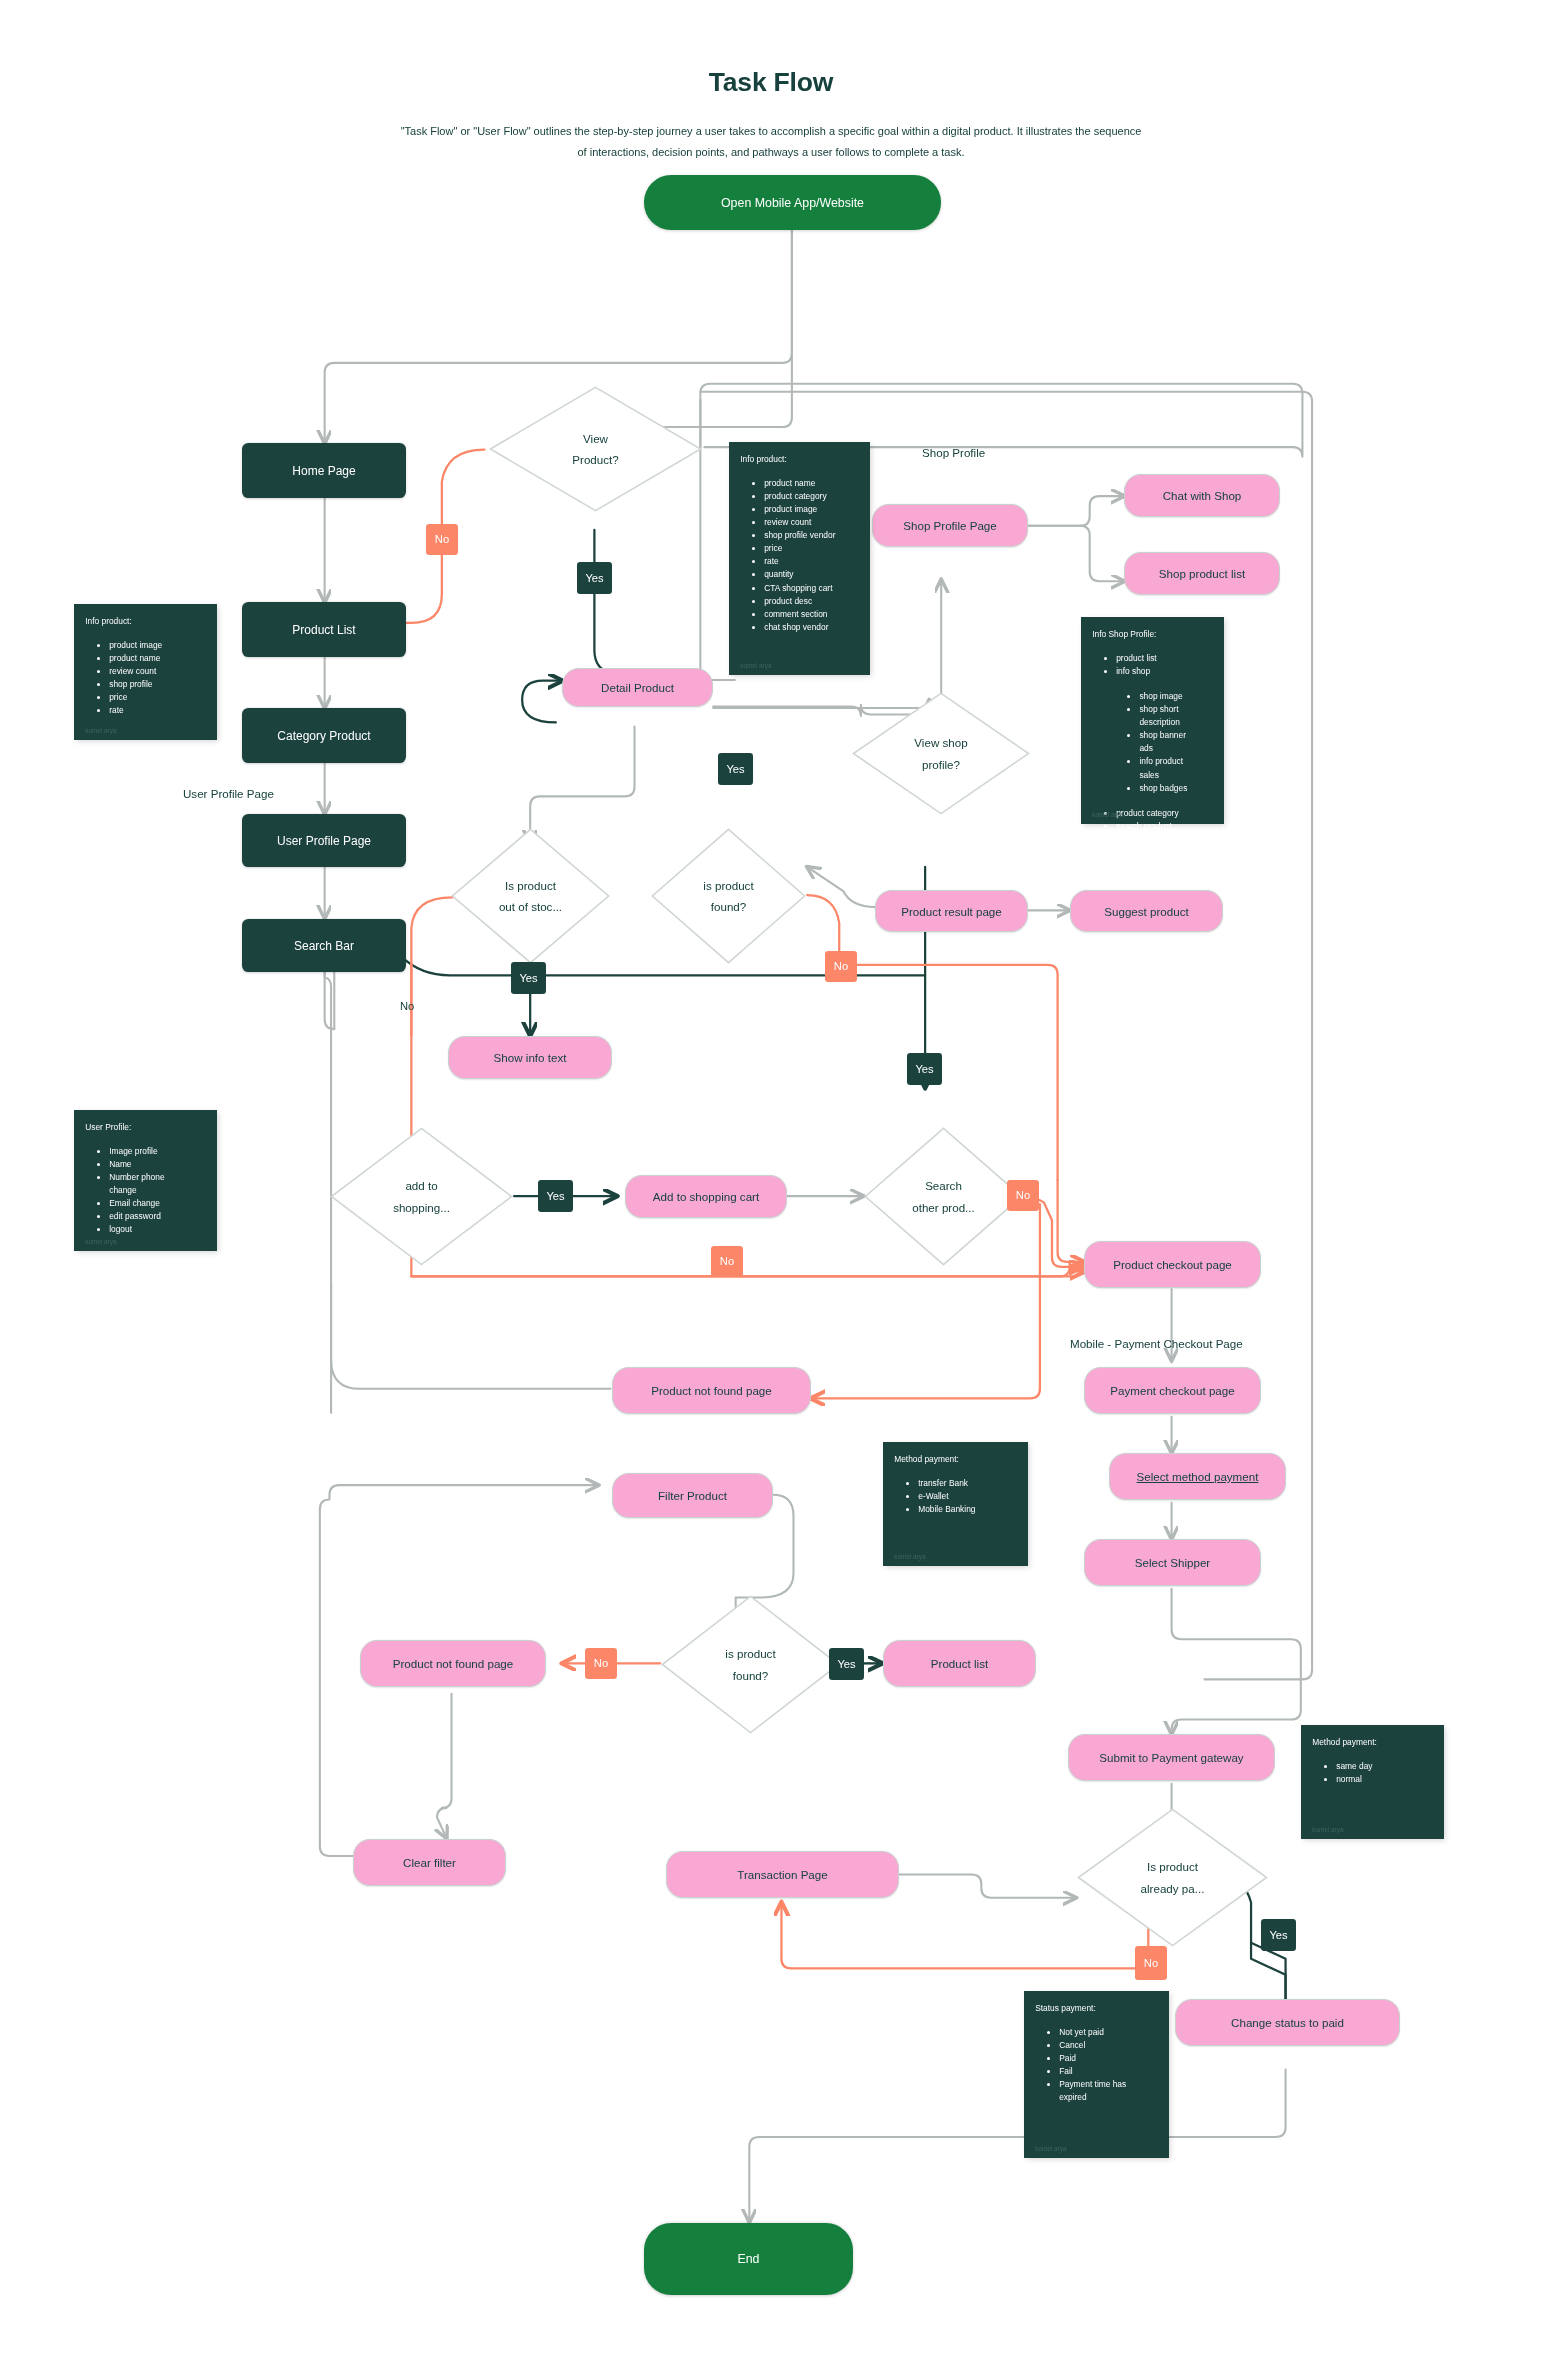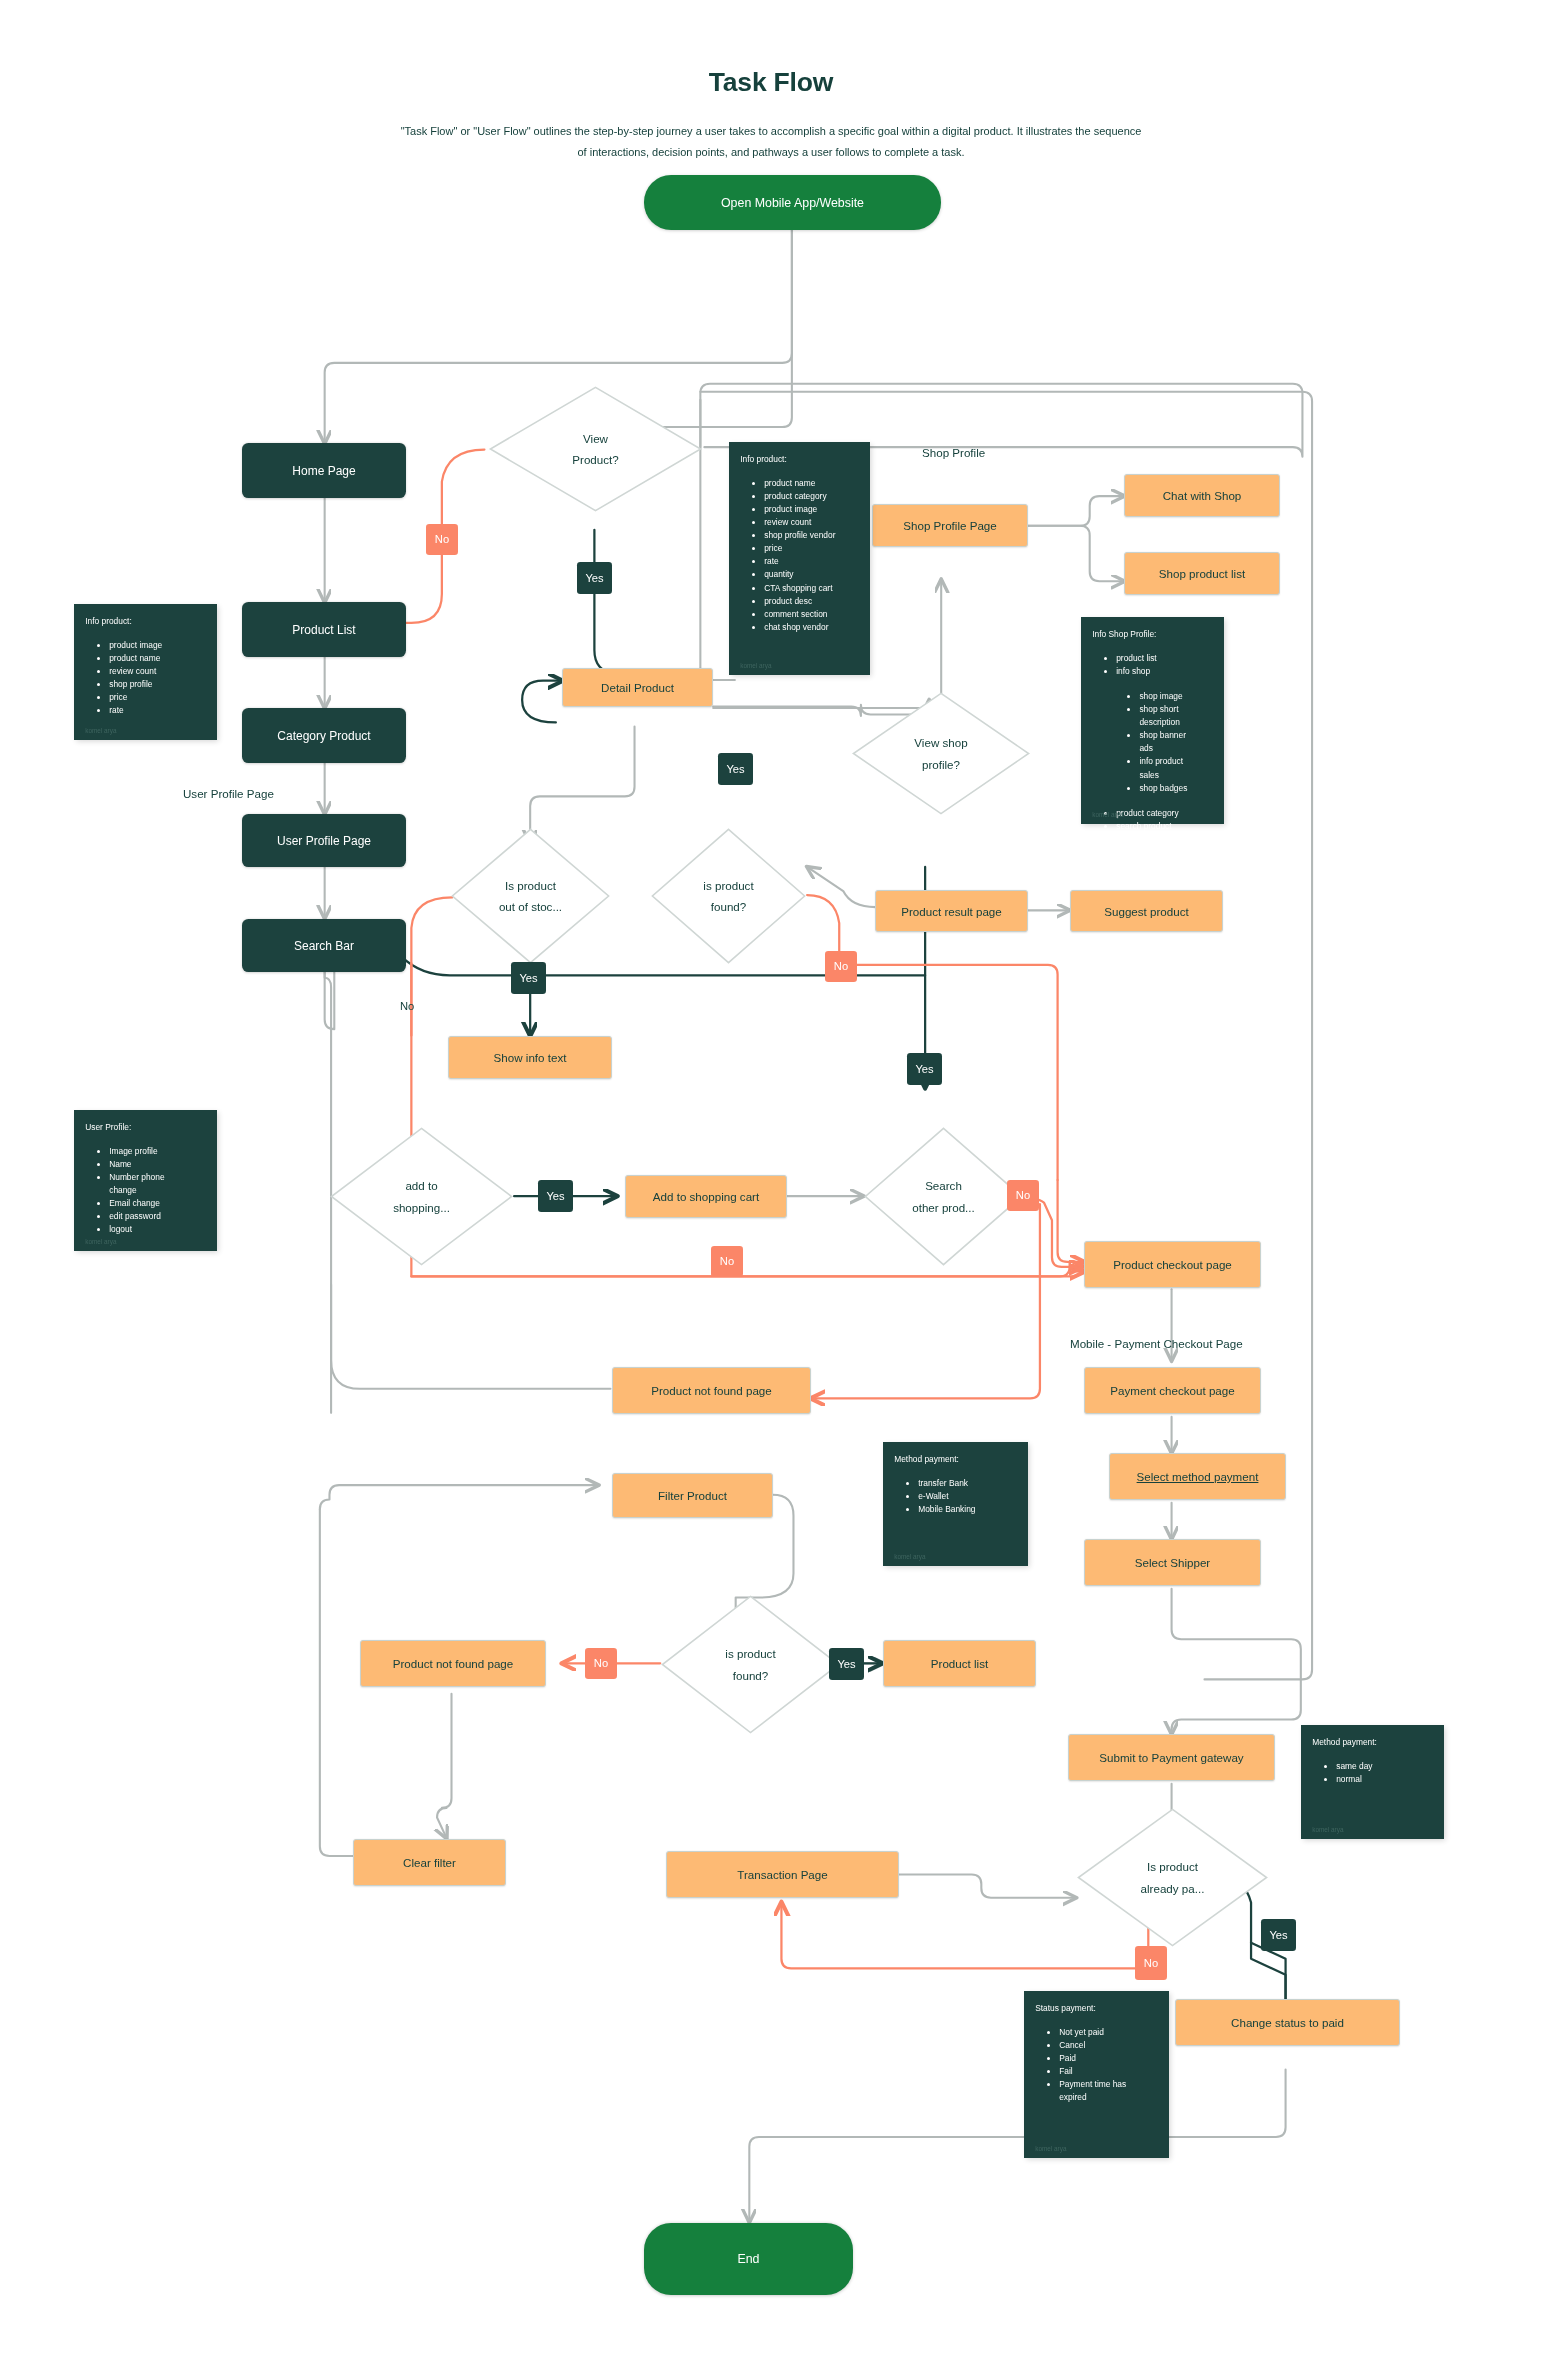--- a/index.html
+++ b/index.html
@@ -7,21 +7,21 @@
   #canvas{position:relative;width:1542px;height:2377px;background:#fff;overflow:hidden;}
 
   
   .page-title{position:absolute;width:100%;text-align:center;font-size:26.5px;font-weight:bold;color:#16413C;letter-spacing:-0.2px;}
   .page-sub{position:absolute;font-size:11px;line-height:1.65;text-align:center;color:#16413C;}
 
   
   .node{position:absolute;box-sizing:border-box;display:flex;align-items:center;justify-content:center;text-align:center;}
   .n-dark{background:#1C423E;color:#ffffff;border-radius:6.4px;font-size:12px;box-shadow:0 0.8px 2.4px rgba(0,0,0,.18);}
   .n-term{background:#15803d;color:#ffffff;border-radius:27px;font-size:12.4px;box-shadow:0 0.8px 3.2px rgba(0,0,0,.2);}
-  .n-light{background:#fdba74;color:#16413C;border:0.8px solid #C8D2CF;border-radius:3px;font-size:11.6px;box-shadow:0 0.8px 1.6px rgba(0,0,0,.10);}
+  .n-light{background:#f9a8d4;color:#16413C;border:0.8px solid #C8D2CF;border-radius:17px;font-size:11.6px;box-shadow:0 0.8px 1.6px rgba(0,0,0,.10);}
 
   
   .dia{position:absolute;}
   .dia .shape{position:absolute;inset:0;}
   .dia .shape svg{display:block;width:100%;height:100%;}
   .dia .txt{position:absolute;inset:0;display:flex;flex-direction:column;align-items:center;justify-content:center;
             font-size:11.6px;color:#16413C;line-height:1.85;text-align:center;pointer-events:none;}
 
   
   .lab{position:absolute;display:flex;align-items:center;justify-content:center;font-size:11.2px;color:#fff;border-radius:3.2px;}

